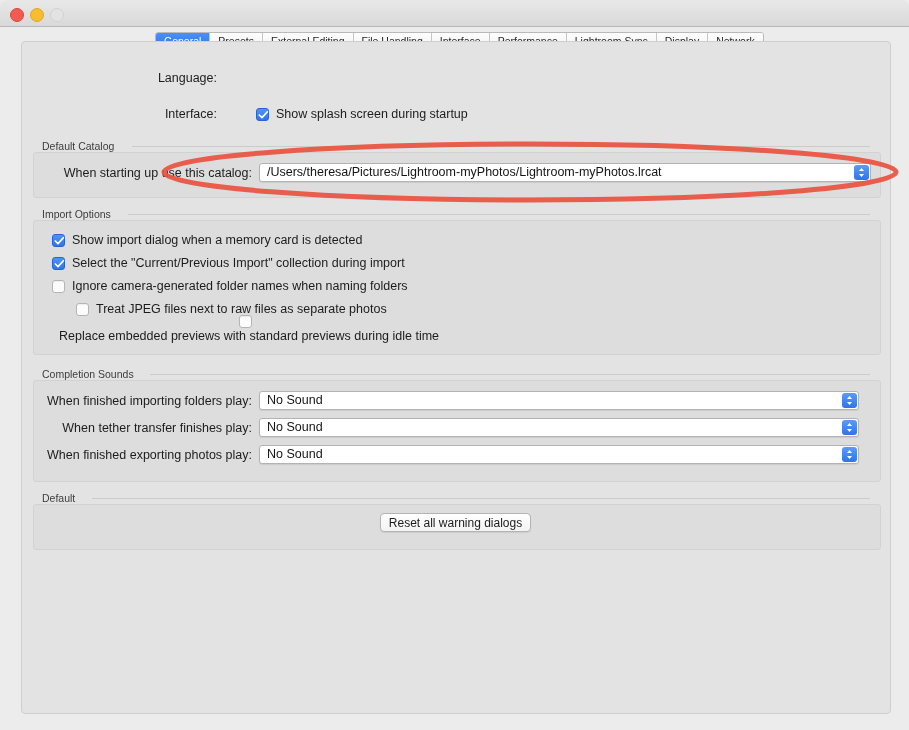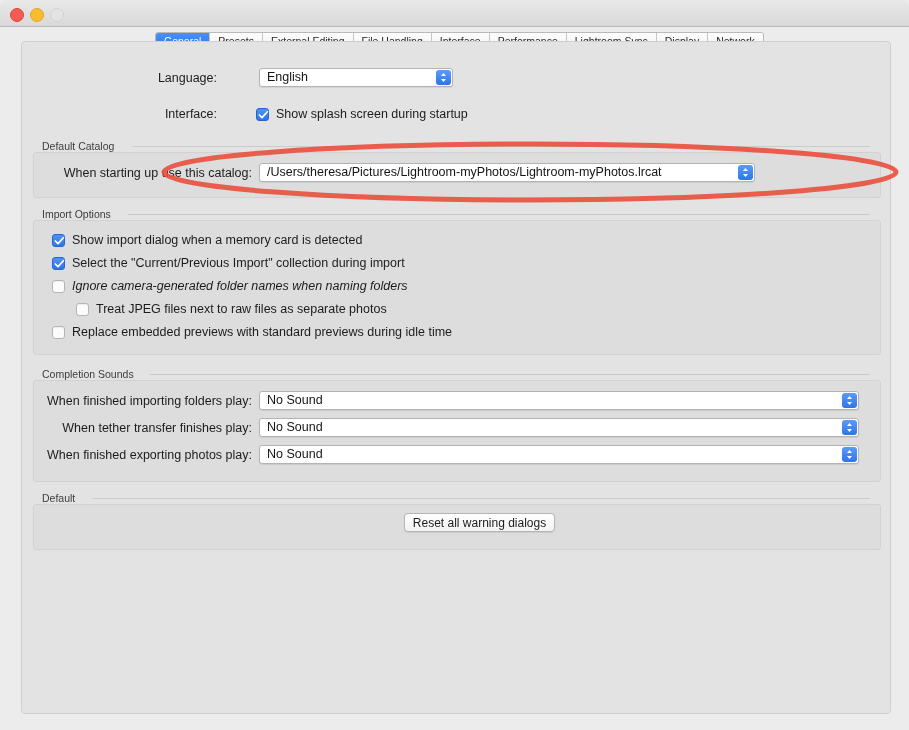--- a/index.html
+++ b/index.html
@@ -210,21 +210,20 @@
     background: linear-gradient(#ffffff, #f3f3f3);
     border: 1px solid #b4b4b4;
     border-radius: 4px;
     box-shadow: 0 1px 1px rgba(0,0,0,0.08);
     font-size: 12px;
     color: #1b1b1b;
     display: flex;
     align-items: center;
     justify-content: center;
     box-sizing: border-box;
-    margin-left: 24px;
   }
 
   
   #annotation {
     position: absolute;
     left: 160px;
     top: 141px;
     width: 740px;
     height: 62px;
     pointer-events: none;
@@ -256,46 +255,37 @@
     <div class="tab">Interface</div>
     <div class="tab">Performance</div>
     <div class="tab">Lightroom Sync</div>
     <div class="tab">Display</div>
     <div class="tab">Network</div>
   </div>
 
   <div id="content">
 
     <div class="row-label" style="left:120px; top:28px; width:75px;">Language:</div>
-    <div class="popup" style="left:237px; top:26px; width:194px;">
-      <div class="ptext">English</div>
-      <div class="parrow">
-        <svg width="9" height="11" viewBox="0 0 9 11">
-          <path d="M4.5 1 L7 4 L2 4 Z" fill="#ffffff"></path>
-          <path d="M4.5 10 L7 7 L2 7 Z" fill="#ffffff"></path>
-        </svg>
-      </div>
-    </div>
 
     <div class="row-label" style="left:120px; top:64px; width:75px;">Interface:</div>
     <div class="cbrow" style="left:234px; top:64px;">
       <div class="cbox on">
         <svg width="11" height="10" viewBox="0 0 11 10">
             <path d="M1.3 5.0 L4.0 7.6 L9.4 1.7" stroke="#ffffff" stroke-width="1.7" fill="none" stroke-linecap="round" stroke-linejoin="round"></path>
           </svg>
       </div>
       <div class="cblabel">Show splash screen during startup</div>
     </div>
 
     <div class="group-title" style="left:20px; top:98px;">Default Catalog</div>
     <div class="group-rule" style="left:110px; top:104px; width:738px;"></div>
     <div class="group" style="left:11px; top:110px; width:846px; height:44px;"></div>
 
     <div class="row-label" style="left:35px; top:123px; width:195px;">When starting up use this catalog:</div>
-    <div class="popup" style="left:237px; top:121px; width:496px;">
+    <div class="popup" style="left:237px; top:121px; width:612px;">
       <div class="ptext">/Users/theresa/Pictures/Lightroom-myPhotos/Lightroom-myPhotos.lrcat</div>
       <div class="parrow">
         <svg width="9" height="11" viewBox="0 0 9 11">
           <path d="M4.5 1 L7 4 L2 4 Z" fill="#ffffff"></path>
           <path d="M4.5 10 L7 7 L2 7 Z" fill="#ffffff"></path>
         </svg>
       </div>
     </div>
 
     <div class="group-title" style="left:20px; top:166px;">Import Options</div>
@@ -313,31 +303,31 @@
 
     <div class="cbrow" style="left:30px; top:213px;">
       <div class="cbox on">
         <svg width="11" height="10" viewBox="0 0 11 10">
             <path d="M1.3 5.0 L4.0 7.6 L9.4 1.7" stroke="#ffffff" stroke-width="1.7" fill="none" stroke-linecap="round" stroke-linejoin="round"></path>
           </svg>
       </div>
       <div class="cblabel">Select the "Current/Previous Import" collection during import</div>
     </div>
 
-    <div class="cbrow" style="left:30px; top:236px;font-style:italic;">
+    <div class="cbrow" style="left:30px; top:236px;">
       <div class="cbox off"></div>
       <div class="cblabel">Ignore camera-generated folder names when naming folders</div>
     </div>
 
     <div class="cbrow" style="left:30px; top:259px;padding-left:24px;">
       <div class="cbox off"></div>
       <div class="cblabel">Treat JPEG files next to raw files as separate photos</div>
     </div>
 
-    <div class="cbrow" style="left:30px; top:282px;">
+    <div class="cbrow" style="left:30px; top:273px;flex-direction:column;">
       <div class="cbox off"></div>
       <div class="cblabel">Replace embedded previews with standard previews during idle time</div>
     </div>
 
     <div class="group-title" style="left:20px; top:326px;">Completion Sounds</div>
     <div class="group-rule" style="left:128px; top:332px; width:720px;"></div>
     <div class="group" style="left:11px; top:338px; width:846px; height:100px;"></div>
 
     <div class="row-label" style="left:20px; top:351px; width:210px;">When finished importing folders play:</div>
     <div class="popup" style="left:237px; top:349px; width:600px;">

